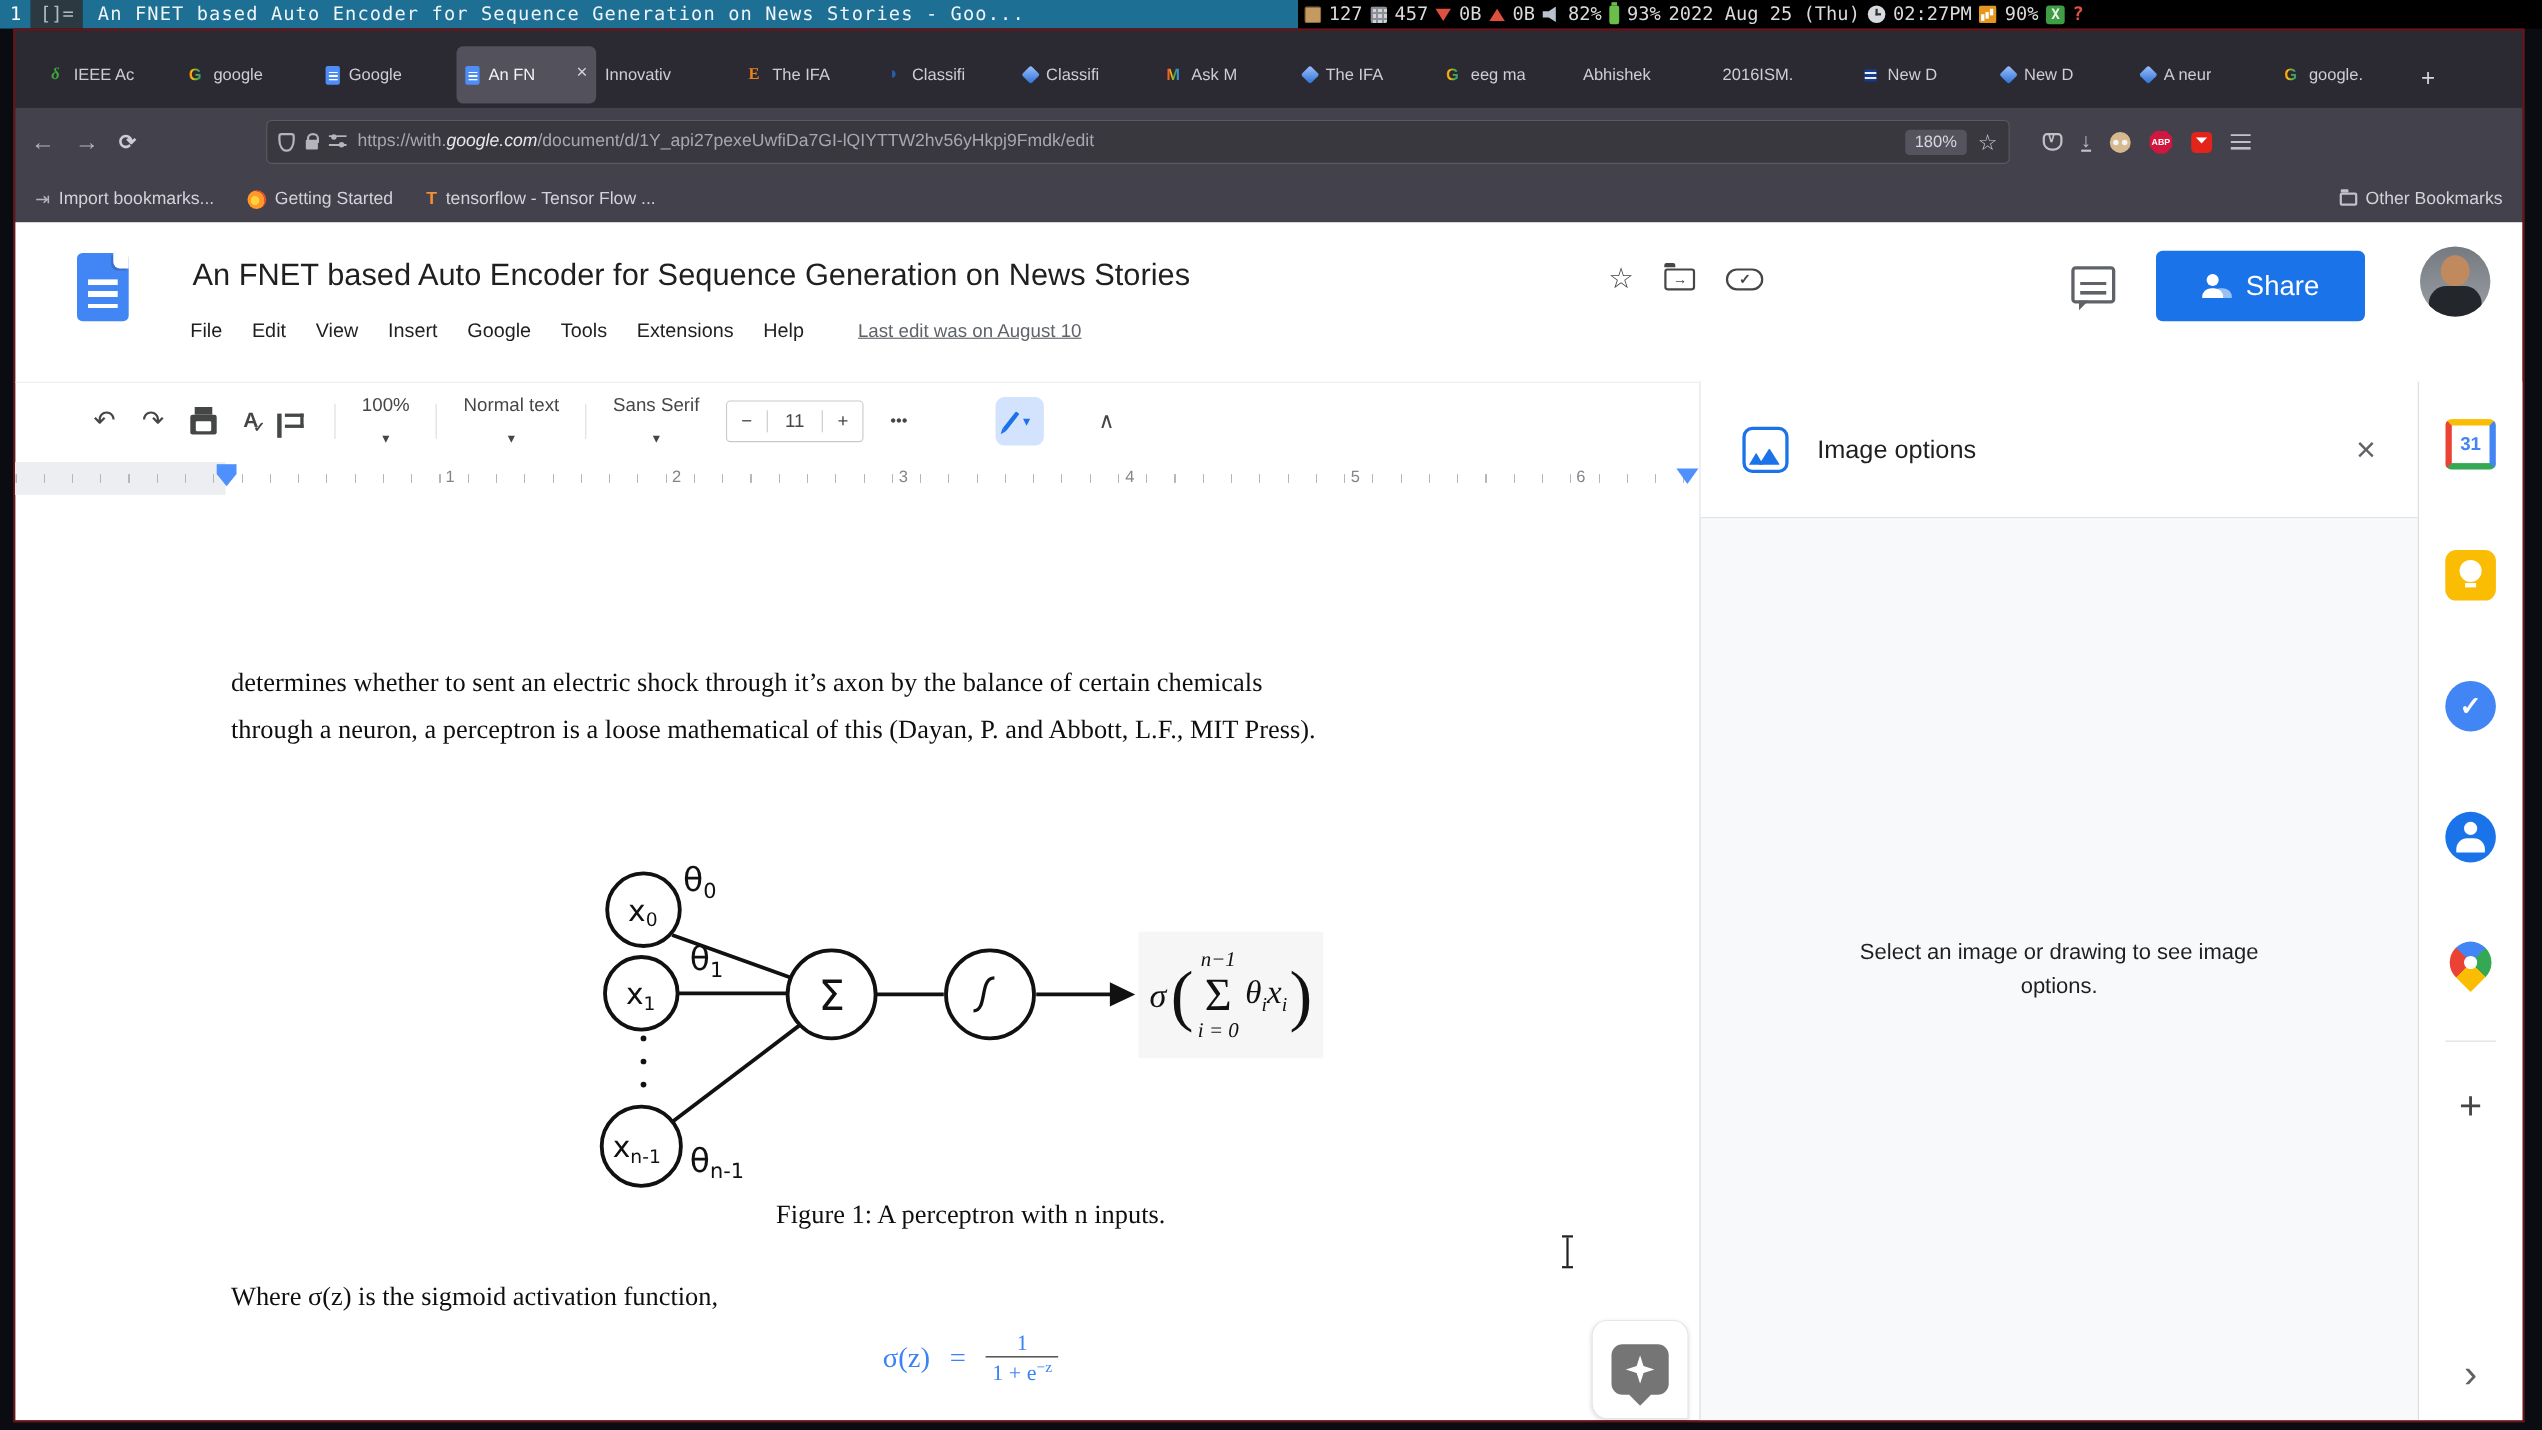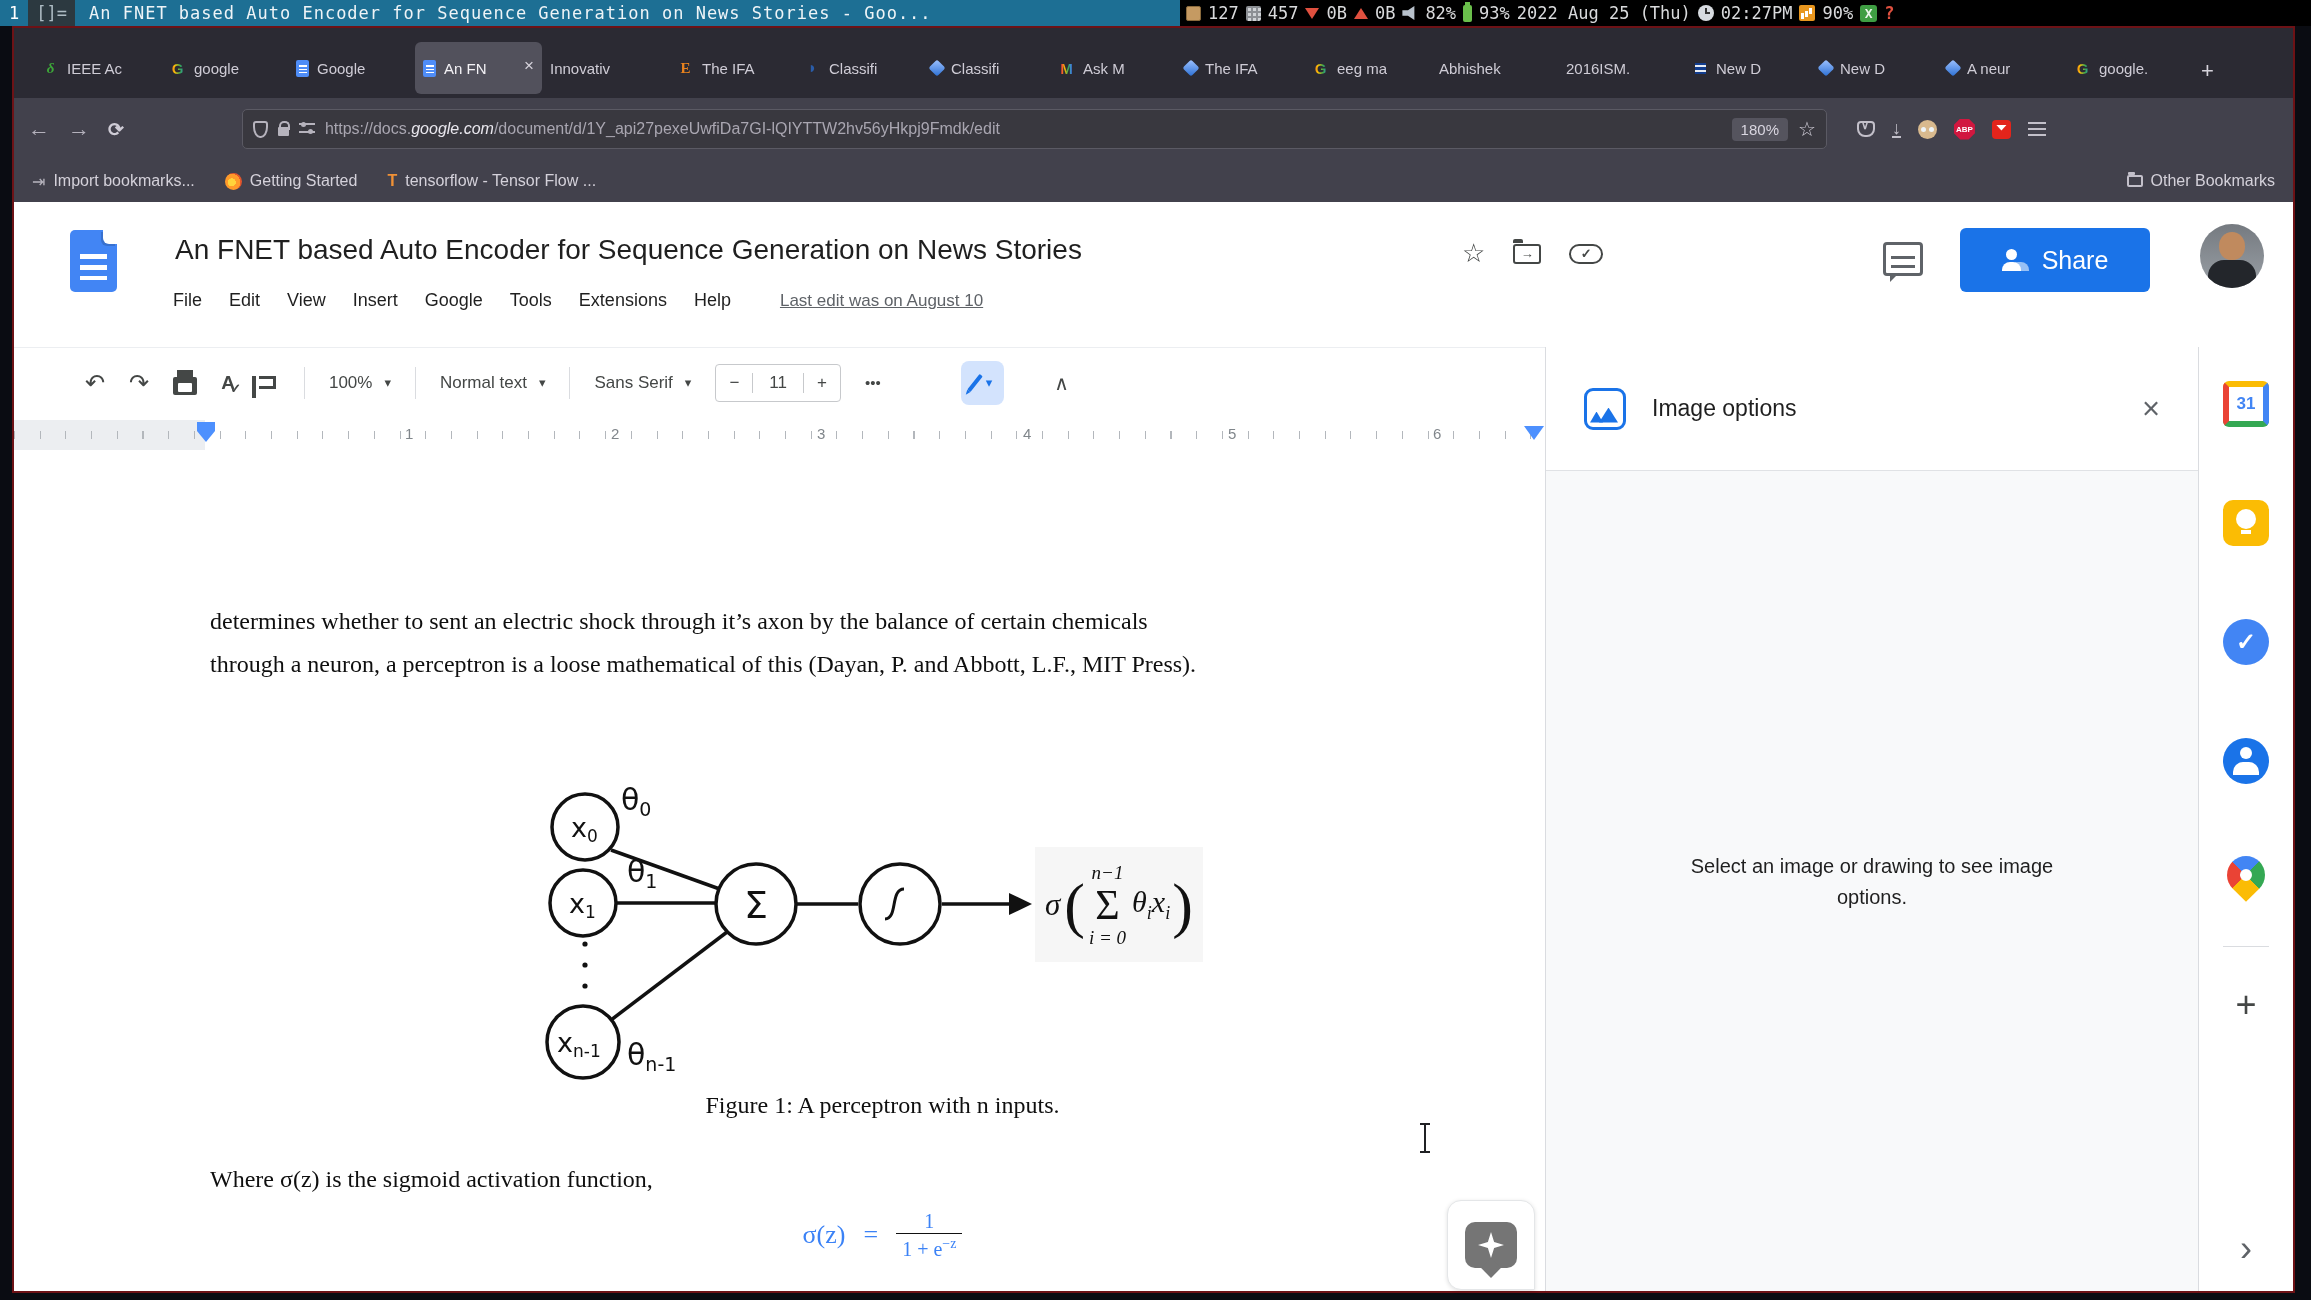--- a/index.html
+++ b/index.html
@@ -134,21 +134,21 @@
   .avatar { position:absolute; left:2186px; top:22px; width:64px; height:64px; border-radius:50%; overflow:hidden;
     background:linear-gradient(#757a80,#9aa0a6); position:absolute; }
   .avatar::before { content:""; position:absolute; left:19px; top:8px; width:26px; height:28px; border-radius:50% 50% 46% 46%; background:#c08a5e; }
   .avatar::after { content:""; position:absolute; left:8px; top:36px; width:48px; height:28px; border-radius:16px 16px 0 0; background:#23262b; }
 
   
   .toolbar { position:absolute; left:0; top:145px; width:1531px; height:70px; border-top:1px solid #eceef1;
     display:flex; align-items:center; padding-left:71px; gap:24px; color:#444746; font-size:17px; }
   .tb-ic { font-size:24px; color:#444746; }
   .tb-sep { width:1px; height:32px; background:#dadce0; }
-  .tb-dd { display:flex; align-items:center; gap:12px; }
+  .tb-dd { display:flex; align-items:center; gap:12px;flex-direction:column; }
   .caret { font-size:13px; color:#444746; }
   .ic-print { width:24px; height:18px; background:#444746; border-radius:2px; position:relative; margin-top:6px; }
   .ic-print::before { content:""; position:absolute; left:4px; top:-7px; width:16px; height:7px; background:#444746; }
   .ic-print::after { content:""; position:absolute; left:5px; top:6px; width:14px; height:9px; background:#fff; border-radius:1px; }
   .ic-spell { font-size:19px; font-weight:bold; position:relative; }
   .ic-spell::after { content:"✓"; position:absolute; left:9px; top:9px; font-size:13px; font-weight:bold; }
   .ic-paint { width:17px; height:13px; border:3px solid #444746; border-left:none; position:relative; margin-right:4px; }
   .ic-paint::before { content:""; position:absolute; left:-7px; top:-3px; width:4px; height:22px; background:#444746; }
   .size-box { display:flex; align-items:center; border:1px solid #c7c9cc; border-radius:4px; height:38px; }
   .size-box span { padding:0 13px; }
@@ -340,21 +340,21 @@
   </div>
 
   <div class="navbar">
     <span class="nav-arrow">←</span>
     <span class="nav-arrow">→</span>
     <span class="nav-reload">⟳</span>
     <div class="urlbar">
       <span class="ic-shield"></span>
       <span class="ic-lock"></span>
       <span class="ic-perm"></span>
-      <span class="url"><span>https://docs.</span><span class="dom">google.com</span><span>/document/d/1Y_api27pexeUwfiDa7GI-lQIYTTW2hv56yHkpj9Fmdk/edit</span></span>
+      <span class="url"><span>https://with.</span><span class="dom">google.com</span><span>/document/d/1Y_api27pexeUwfiDa7GI-lQIYTTW2hv56yHkpj9Fmdk/edit</span></span>
       <span class="zoom-badge">180%</span>
       <span class="ic-star">☆</span>
     </div>
     <div class="exts">
       <span class="ic-pocket"></span>
       <span class="ic-dl">↓</span>
       <span class="ic-ext-face"></span>
       <span class="ic-abp">ABP</span>
       <span class="ic-dislike"></span>
       <span class="ic-burger"></span>

